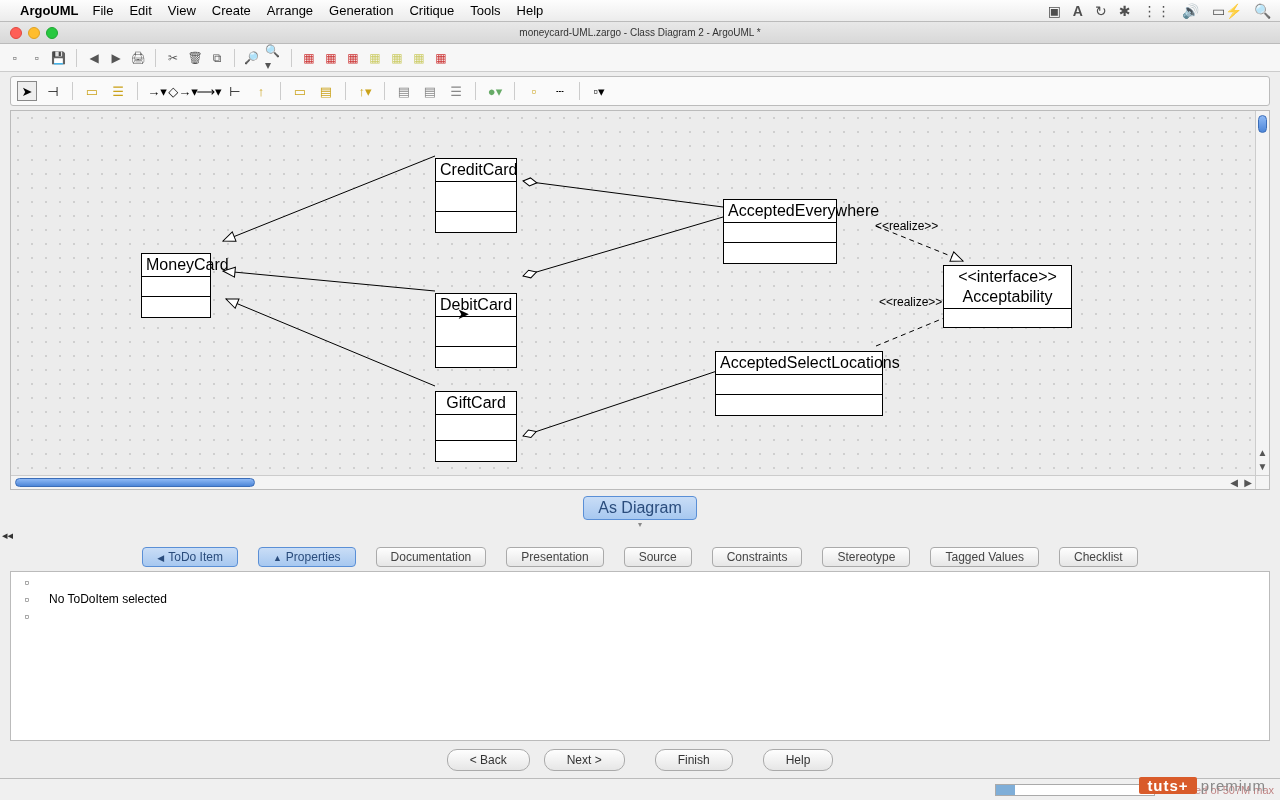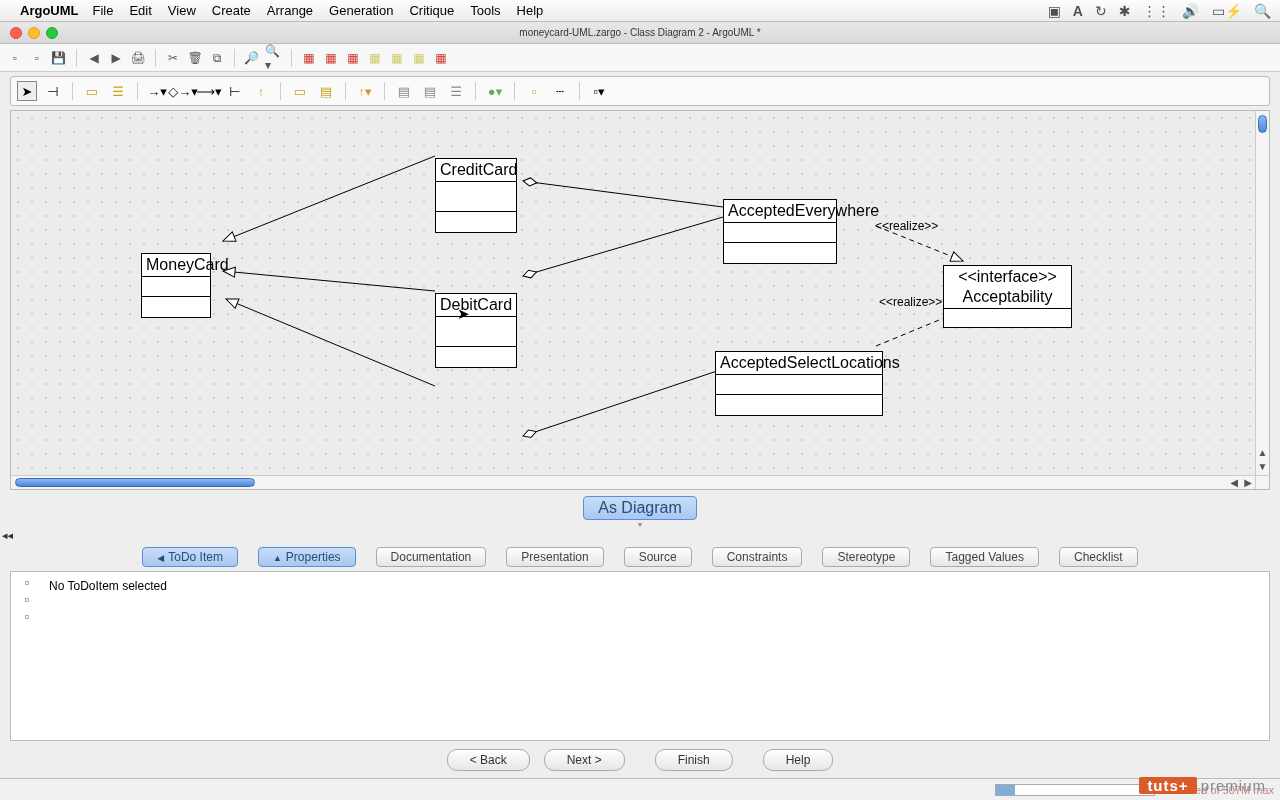--- a/index.html
+++ b/index.html
@@ -67,21 +67,21 @@
 
 .tabs { display:flex; justify-content:center; gap:20px; margin-top:4px; }
 .tab { font-size:12px; padding:2px 14px; border:1px solid #aaa; background: linear-gradient(#fefefe,#e6e6e6); border-radius:4px; color:#444; }
 .tab.active { background: linear-gradient(#c9ddf6,#a7c8f0); border-color:#5a8fd6; color:#2a4c7c;}
 .tab .tri { font-size:9px; margin-right:4px; }
 
 
 .detail { margin:4px 10px 0 10px; border:1px solid #bbb; background:#fff; height:170px; display:flex; }
 .detail .tree { width:32px; border-right:0px solid #ddd; padding-top:4px; display:flex; flex-direction:column; gap:4px; align-items:center;}
 .detail .tree span { font-size:13px; opacity:.7; line-height:1;}
-.detail .content { flex:1; padding:7px 6px; font-size:12px; }
+.detail .content { flex:1; padding:20px 6px; font-size:12px; }
 
 .wiz-buttons { text-align:center; margin-top:8px; display:flex; justify-content:center; gap:30px;}
 .wiz-buttons .grp { display:flex; gap:14px; }
 .wiz-buttons button { font-size:12px; padding:3px 22px; border:1px solid #aaa; background:linear-gradient(#fefefe,#e6e6e6); border-radius:10px; color:#333;}
 
 .statusbar { position:absolute; left:0; right:0; bottom:0; height:22px; border-top:1px solid #bbb; background:#f0f0f0; display:flex; align-items:center; font-size:11px; }
 .statusbar .mem { margin-left:auto; color:#a55; padding-right:6px; opacity:.7;}
 .statusbar .brand { position:absolute; right:6px; bottom:4px; padding:2px 8px; font-size:15px; letter-spacing:1px; }
 .statusbar .brand .t1 { background:#d95b2a; color:#fff; padding:0 8px; font-weight:bold; border-radius:2px;text-align:right;}
 .statusbar .brand .t2 { color:#888; font-weight:300; margin-left:4px; }
@@ -215,20 +215,25 @@
     <div class="uml-class" style="left:424px; top:25px; width:82px;">
       <div class="name">CreditCard</div>
       <div class="sect" style="height:30px"></div>
           <div class="sect"></div>
     </div>
     <div class="uml-class" style="left:424px; top:160px; width:82px;">
       <div class="name">DebitCard</div>
       <div class="sect" style="height:30px"></div>
           <div class="sect"></div>
     </div>
+    <div class="uml-class" style="left:424px; top:258px; width:82px;">
+      <div class="name">GiftCard</div>
+      <div class="sect" style="height:26px"></div>
+          <div class="sect"></div>
+    </div>
     <div class="uml-class" style="left:712px; top:66px; width:114px;">
       <div class="name">AcceptedEverywhere</div>
       <div class="sect"></div>
           <div class="sect"></div>
     </div>
     <div class="uml-class" style="left:704px; top:218px; width:168px;">
       <div class="name">AcceptedSelectLocations</div>
       <div class="sect"></div>
           <div class="sect"></div>
     </div>

